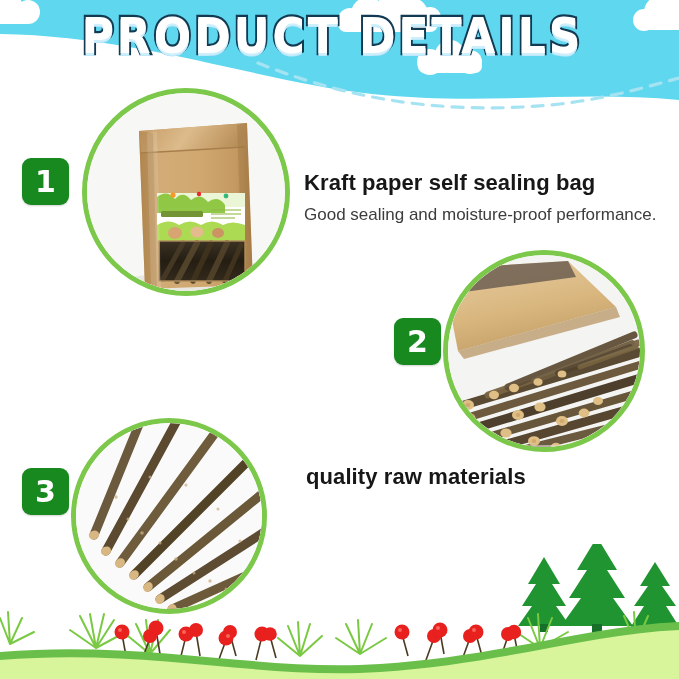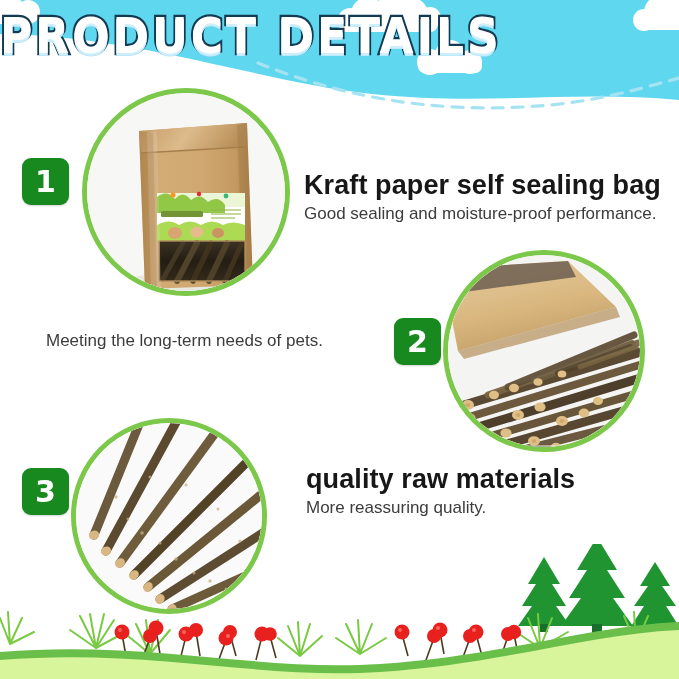--- a/index.html
+++ b/index.html
@@ -8,21 +8,21 @@
     background:#ffffff;
     font-family:"Liberation Sans", sans-serif;
     position:relative;
   }
   #stage{position:absolute;inset:0;width:679px;height:679px;overflow:hidden;background:#fff;}
 
   
   .header-svg{position:absolute;left:0;top:0;width:679px;height:150px;}
   .title-wrap{
     position:absolute;left:0;top:4px;width:679px;height:62px;
-    display:flex;align-items:center;justify-content:flex-start;
+    display:flex;align-items:center;justify-content:center;
     padding-right:14px;box-sizing:border-box;
     pointer-events:none;
   }
   .title-text{
     font-family:"DejaVu Sans", sans-serif;
     font-weight:bold;
     font-size:44px;
     letter-spacing:3px;
     color:#ffffff;
     -webkit-text-stroke:4px #123a52;
@@ -56,31 +56,31 @@
     font-size:30px;
     display:flex;align-items:center;justify-content:center;
     box-shadow:0 1px 2px rgba(0,0,0,.18);
     z-index:6;
   }
 
   
   .txt-title{
     font-family:"Liberation Sans", sans-serif;
     font-weight:bold;
-    font-size:27px;
+    font-size:22px;
     color:#171717;
     letter-spacing:.1px;
     white-space:nowrap;
   }
   .txt-sub{
     font-family:"Liberation Sans", sans-serif;
     font-weight:normal;
     font-size:17px;
     color:#3c3c3c;
-    margin-top:3px;
+    margin-top:9px;
     white-space:nowrap;
   }
   .block{position:absolute;}
 
   .bottom-svg{position:absolute;left:0;bottom:0;width:679px;height:135px;}
 </style>
 </head>
 <body>
 
 <div id="stage">
@@ -202,21 +202,20 @@
   <div class="badge" style="left:22px;top:158px;">
     <span>1</span>
   </div>
 
   <div class="block" style="left:304px;top:170px;">
     <div class="txt-title">Kraft paper self sealing bag</div>
     <div class="txt-sub">Good sealing and moisture-proof performance.</div>
   </div>
 
   <div class="block" style="left:46px;top:328px;">
-    <div class="txt-sub">Meeting the long-term needs of pets.</div>
   </div>
 
   <div class="photo-circle" style="left:443px;top:250px;width:202px;height:202px;">
     <div class="inner">
       <svg viewBox="0 0 202 202" width="202" height="202">
         <defs>
           <linearGradient id="kraftG2" x1="0" y1="0" x2="0.4" y2="1">
             <stop offset="0" stop-color="#e7cda3"></stop>
             <stop offset="0.6" stop-color="#d9b77f"></stop>
             <stop offset="1" stop-color="#c5a169"></stop>
@@ -322,21 +321,20 @@
       </svg>
     </div>
   </div>
 
   <div class="badge" style="left:22px;top:468px;">
     <span>3</span>
   </div>
 
   <div class="block" style="left:306px;top:464px;">
     <div class="txt-title">quality raw materials</div>
-    <div class="txt-sub">More reassuring quality.</div>
   </div>
 
   <svg class="bottom-svg" viewBox="0 0 679 135">
 
     <g fill="#1f9431">
       <path d="M544,13 L560,40 L552,40 L566,62 L556,62 L570,82 L518,82 L532,62 L522,62 L536,40 L528,40 Z"></path>
       <rect x="540" y="80" width="8" height="8" fill="#17702a"></rect>
     </g>
     <g fill="#1f9431">
       <path d="M597,-7 L617,26 L607,26 L625,54 L613,54 L633,82 L561,82 L581,54 L569,54 L587,26 L577,26 Z"></path>

